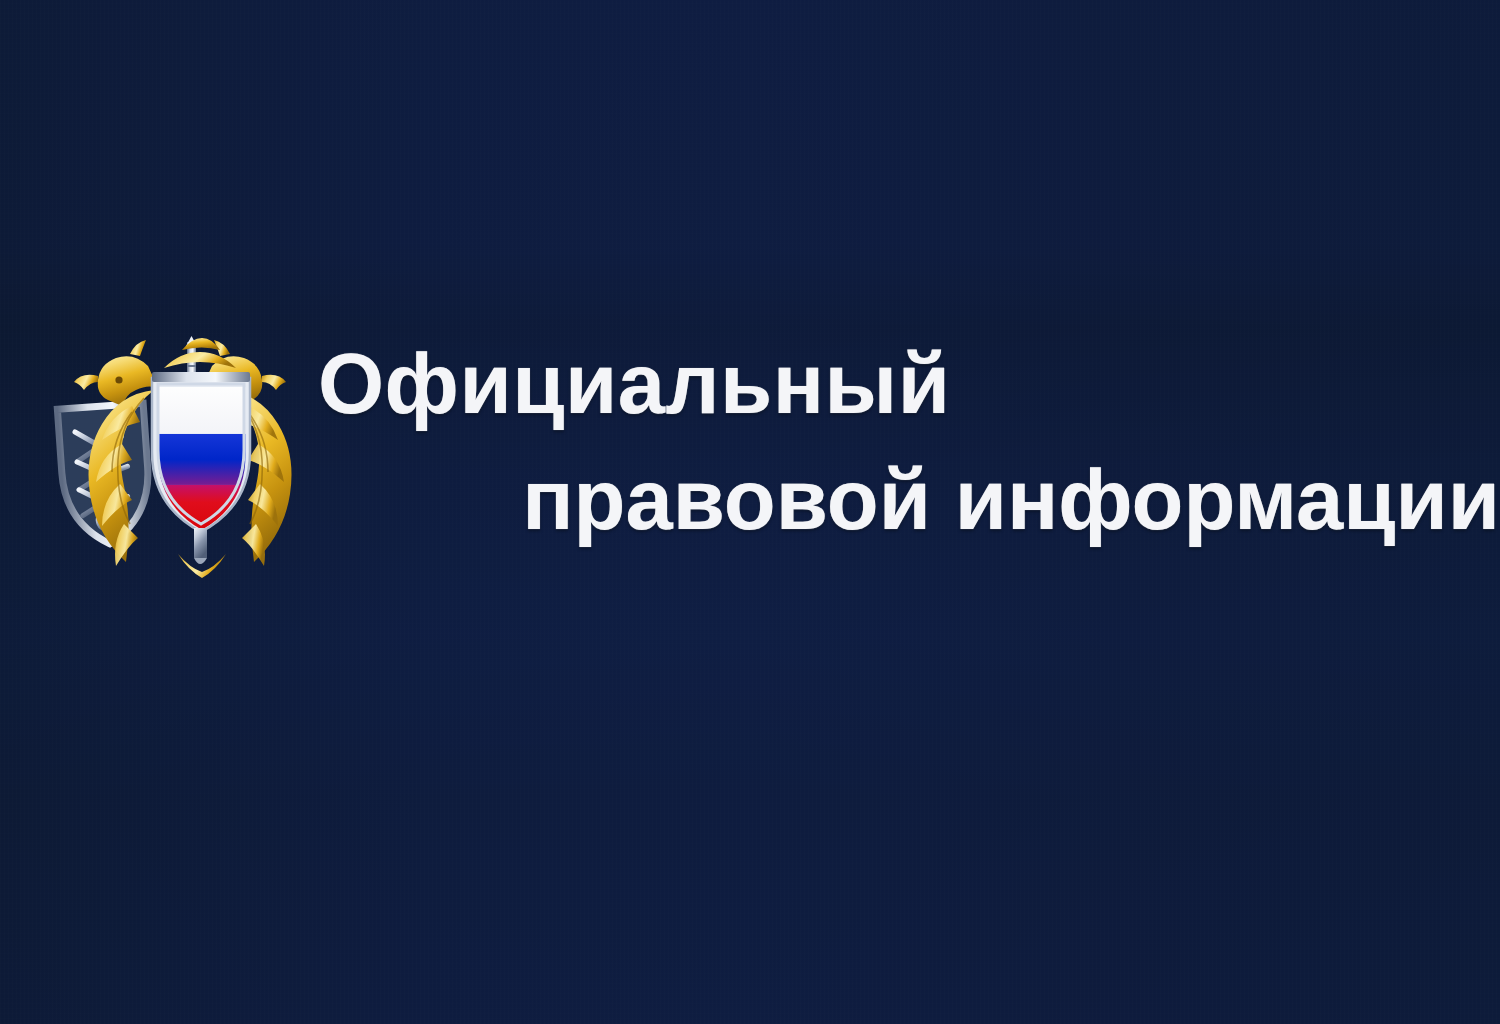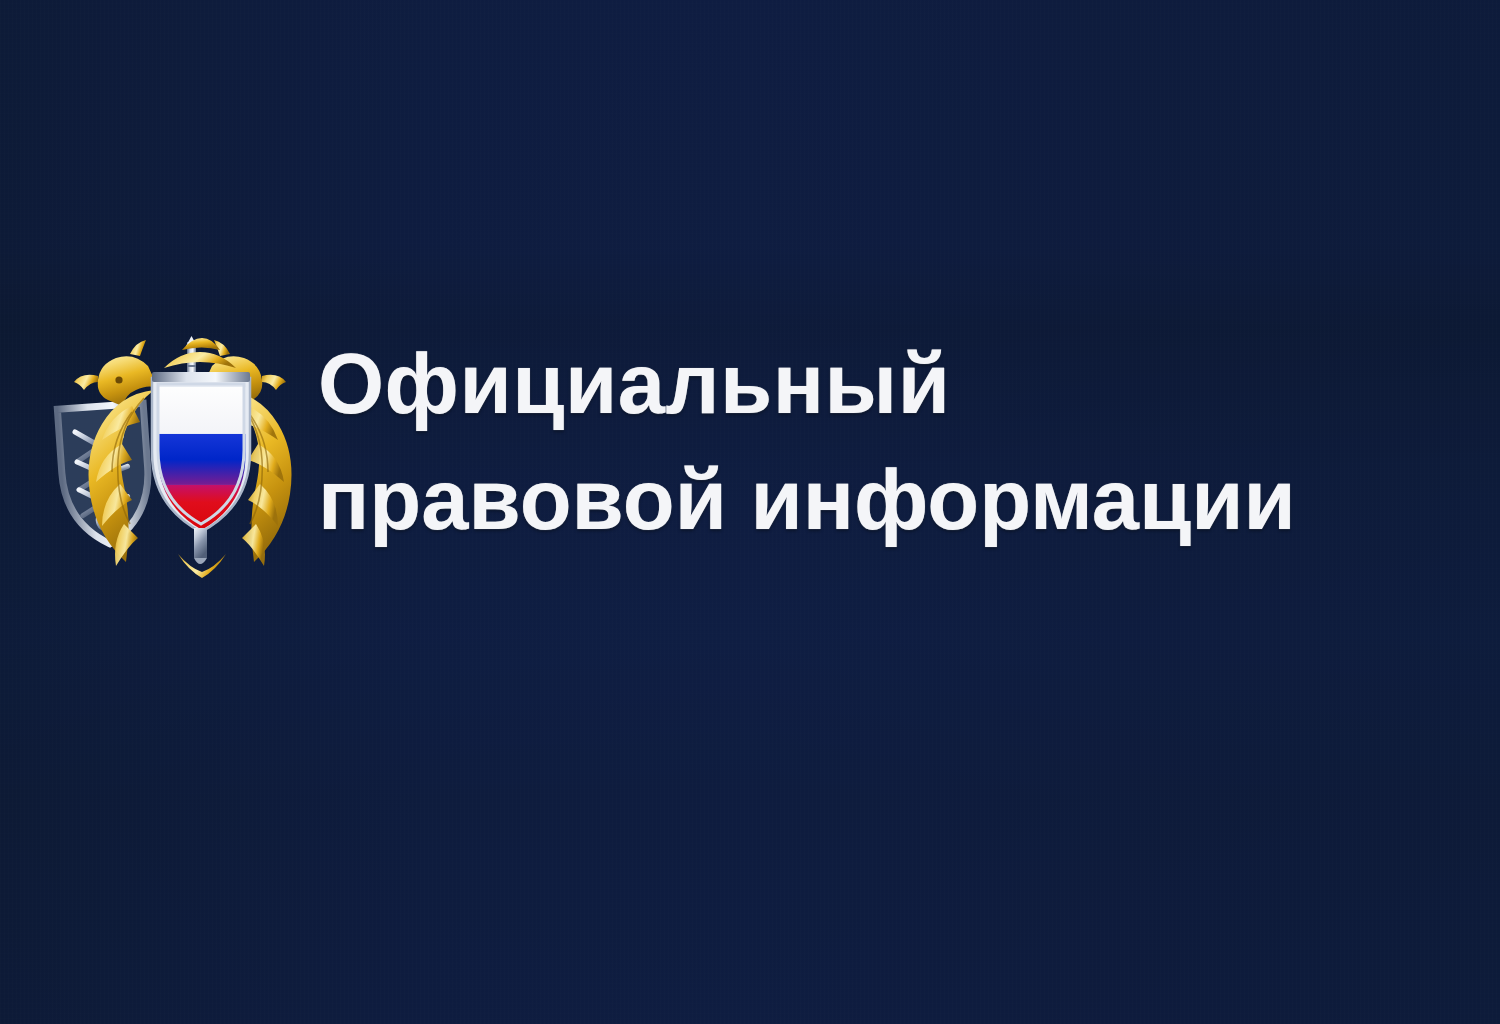--- a/index.html
+++ b/index.html
@@ -87,21 +87,21 @@
     color: #f4f5f8;
     font-size: 85px;
     line-height: 116px;
     font-weight: 700;
     letter-spacing: 0.5px;
     white-space: nowrap;
     text-shadow:
       0 0 1px rgba(255,255,255,0.55),
       0 2px 3px rgba(8,14,26,0.55);
   }
-  .title-line.l3 { letter-spacing: 0px; }
+  .title-line.l3 { letter-spacing: 0px; text-align: right; }
 </style>
 </head>
 <body>
 
 <div id="banner">
 
   <div id="texture"></div>
 
   <div id="content">
 

